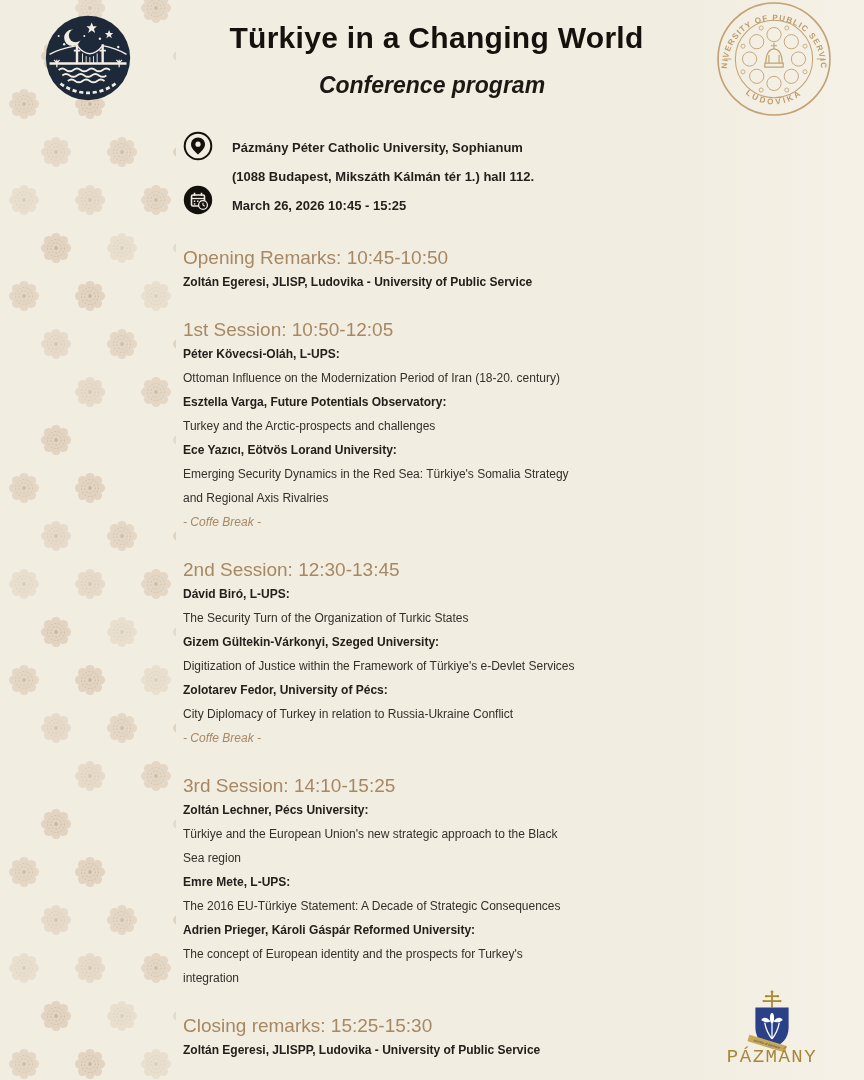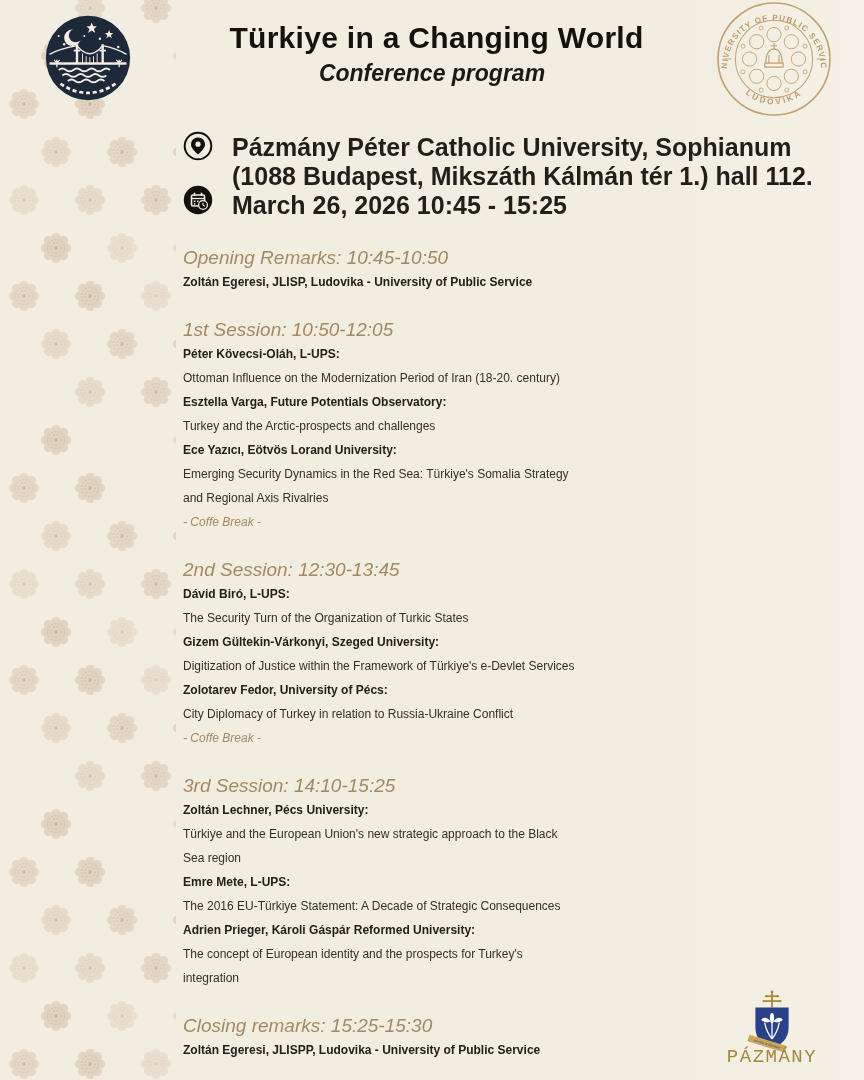--- a/index.html
+++ b/index.html
@@ -13,32 +13,32 @@
   .brg-label{
     position:absolute;left:13px;top:100px;width:150px;text-align:center;
     font-size:11.5px;font-weight:bold;line-height:15px;color:#222b3d;
   }
   .title{
     position:absolute;left:0;right:0;top:21px;text-align:center;
     font-size:30px;font-weight:800;letter-spacing:.3px;color:#15120e;margin:0;padding-left:9px;
   }
   .subtitle{
     position:absolute;left:0;right:0;top:60px;text-align:center;
-    font-size:23px;font-weight:bold;font-style:italic;color:#1c1915;margin:0;
+    font-size:23px;font-weight:bold;font-style:italic;color:#1c1915;margin:12px;
   }
   .seal{position:absolute;left:715px;top:0;width:118px;height:118px;}
   .icon{position:absolute;width:30px;height:30px;}
   .icon.loc{left:183px;top:131px;}
   .icon.cal{left:183px;top:185px;}
   .venue{position:absolute;left:232px;top:133px;width:600px;
-    font-size:25px;font-weight:bold;line-height:29px;color:#221f1a;}
+    font-size:13px;font-weight:bold;line-height:29px;color:#221f1a;}
   .program{position:absolute;left:183px;top:246px;width:682px;}
   .section{margin:0 0 24px 0;}
   .session-header{
-    font-size:19px;font-style:italic;color:#a68862;line-height:24px;
+    font-size:19px;color:#a68862;line-height:24px;
   }
   .line{font-size:12px;line-height:24px;color:#33302a;white-space:pre-wrap;}
   .line.speaker{font-weight:bold;color:#23201b;}
   .line.break{color:#a68862;font-style:italic;}
   .pazmany-logo{position:absolute;left:728px;top:985px;width:88px;height:84px;}
   .pazmany-wordmark{
     position:absolute;left:712px;top:1046px;width:120px;text-align:center;
     font-family:Liberation Mono, monospace;font-size:19px;letter-spacing:1.5px;
     color:#a5873a;
   }

